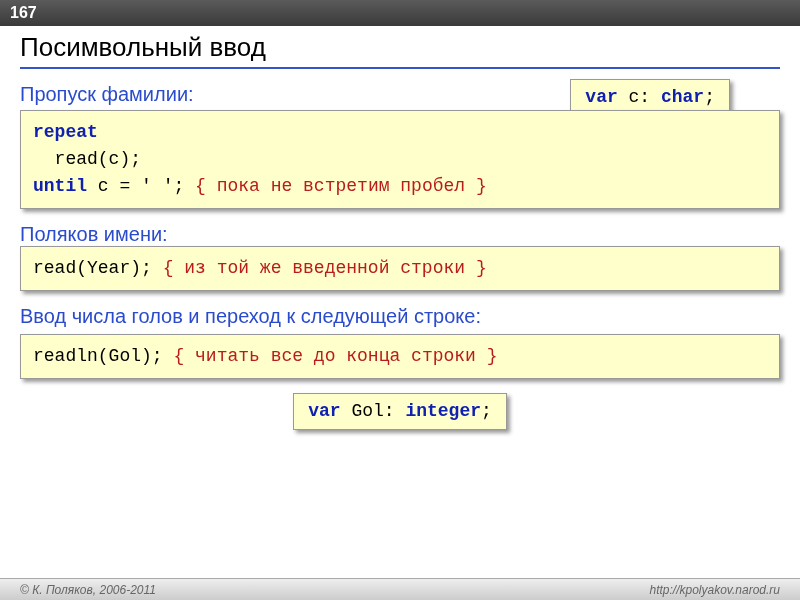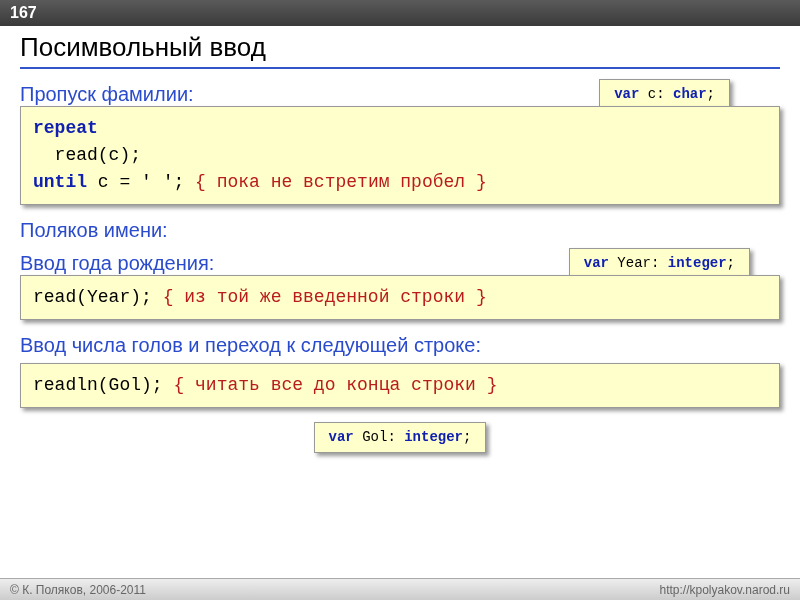--- a/index.html
+++ b/index.html
@@ -51,21 +51,21 @@
     font-family: "Courier New", monospace;
     font-size: 18px;
     line-height: 1.5;
     margin-bottom: 14px;
     position: relative;
     white-space: pre;
   }
   .small-box {
     display: inline-block;
     padding: 4px 14px;
-    font-size: 14px;
+    font-size: 18px;
     white-space: nowrap;
   }
   .kw { color: #1020b0; font-weight: bold; }
   .cmt { color: #b91c1c; }
   .typ { color: #1020b0; font-weight: bold; }
   .row {
     display: flex;
     align-items: flex-start;
     justify-content: space-between;
     gap: 16px;
@@ -75,22 +75,23 @@
     position: absolute;
     bottom: 0;
     left: 0;
     right: 0;
     height: 22px;
     background: linear-gradient(to bottom, #eee, #ccc);
     border-top: 1px solid #aaa;
     display: flex;
     justify-content: space-between;
     align-items: center;
-    padding: 0 10px;
+    padding: 0 20px;
     font-size: 12px;
+    font-style: italic;
     color: #666;
   }
   .centered {
     text-align: center;
   }
 </style>
 </head>
 <body>
 
 <div class="header-bar">
@@ -105,24 +106,20 @@
     <div class="section-label">Пропуск фамилии:</div>
     <div class="code-box small-box" style="margin-right:50px;margin-bottom:0;"><span class="kw">var</span><span> c: </span><span class="typ">char</span><span>;</span></div>
   </div>
 
   <div class="code-box" style="margin-top:-6px;"><span class="kw">repeat</span>
 <span>  read(c);</span>
 <span class="kw">until</span><span> c = ' '; </span><span class="cmt">{ пока не встретим пробел }</span></div>
 
   <div class="section-label">Поляков имени:</div>
 
-  <div class="row">
-    <div class="section-label">Ввод года рождения:</div>
-    <div class="code-box small-box" style="margin-right:30px;margin-bottom:0;"><span class="kw">var</span><span> Year: </span><span class="typ">integer</span><span>;</span></div>
-  </div>
 
   <div class="code-box" style="margin-top:-6px;"><span>read(Year); </span><span class="cmt">{ из той же введенной строки }</span></div>
 
   <div class="section-label">Ввод числа голов и переход к следующей строке:</div>
   <div class="code-box"><span>readln(Gol); </span><span class="cmt">{ читать все до конца строки }</span></div>
 
   <div class="centered">
     <div class="code-box small-box"><span class="kw">var</span><span> Gol: </span><span class="typ">integer</span><span>;</span></div>
   </div>
 

